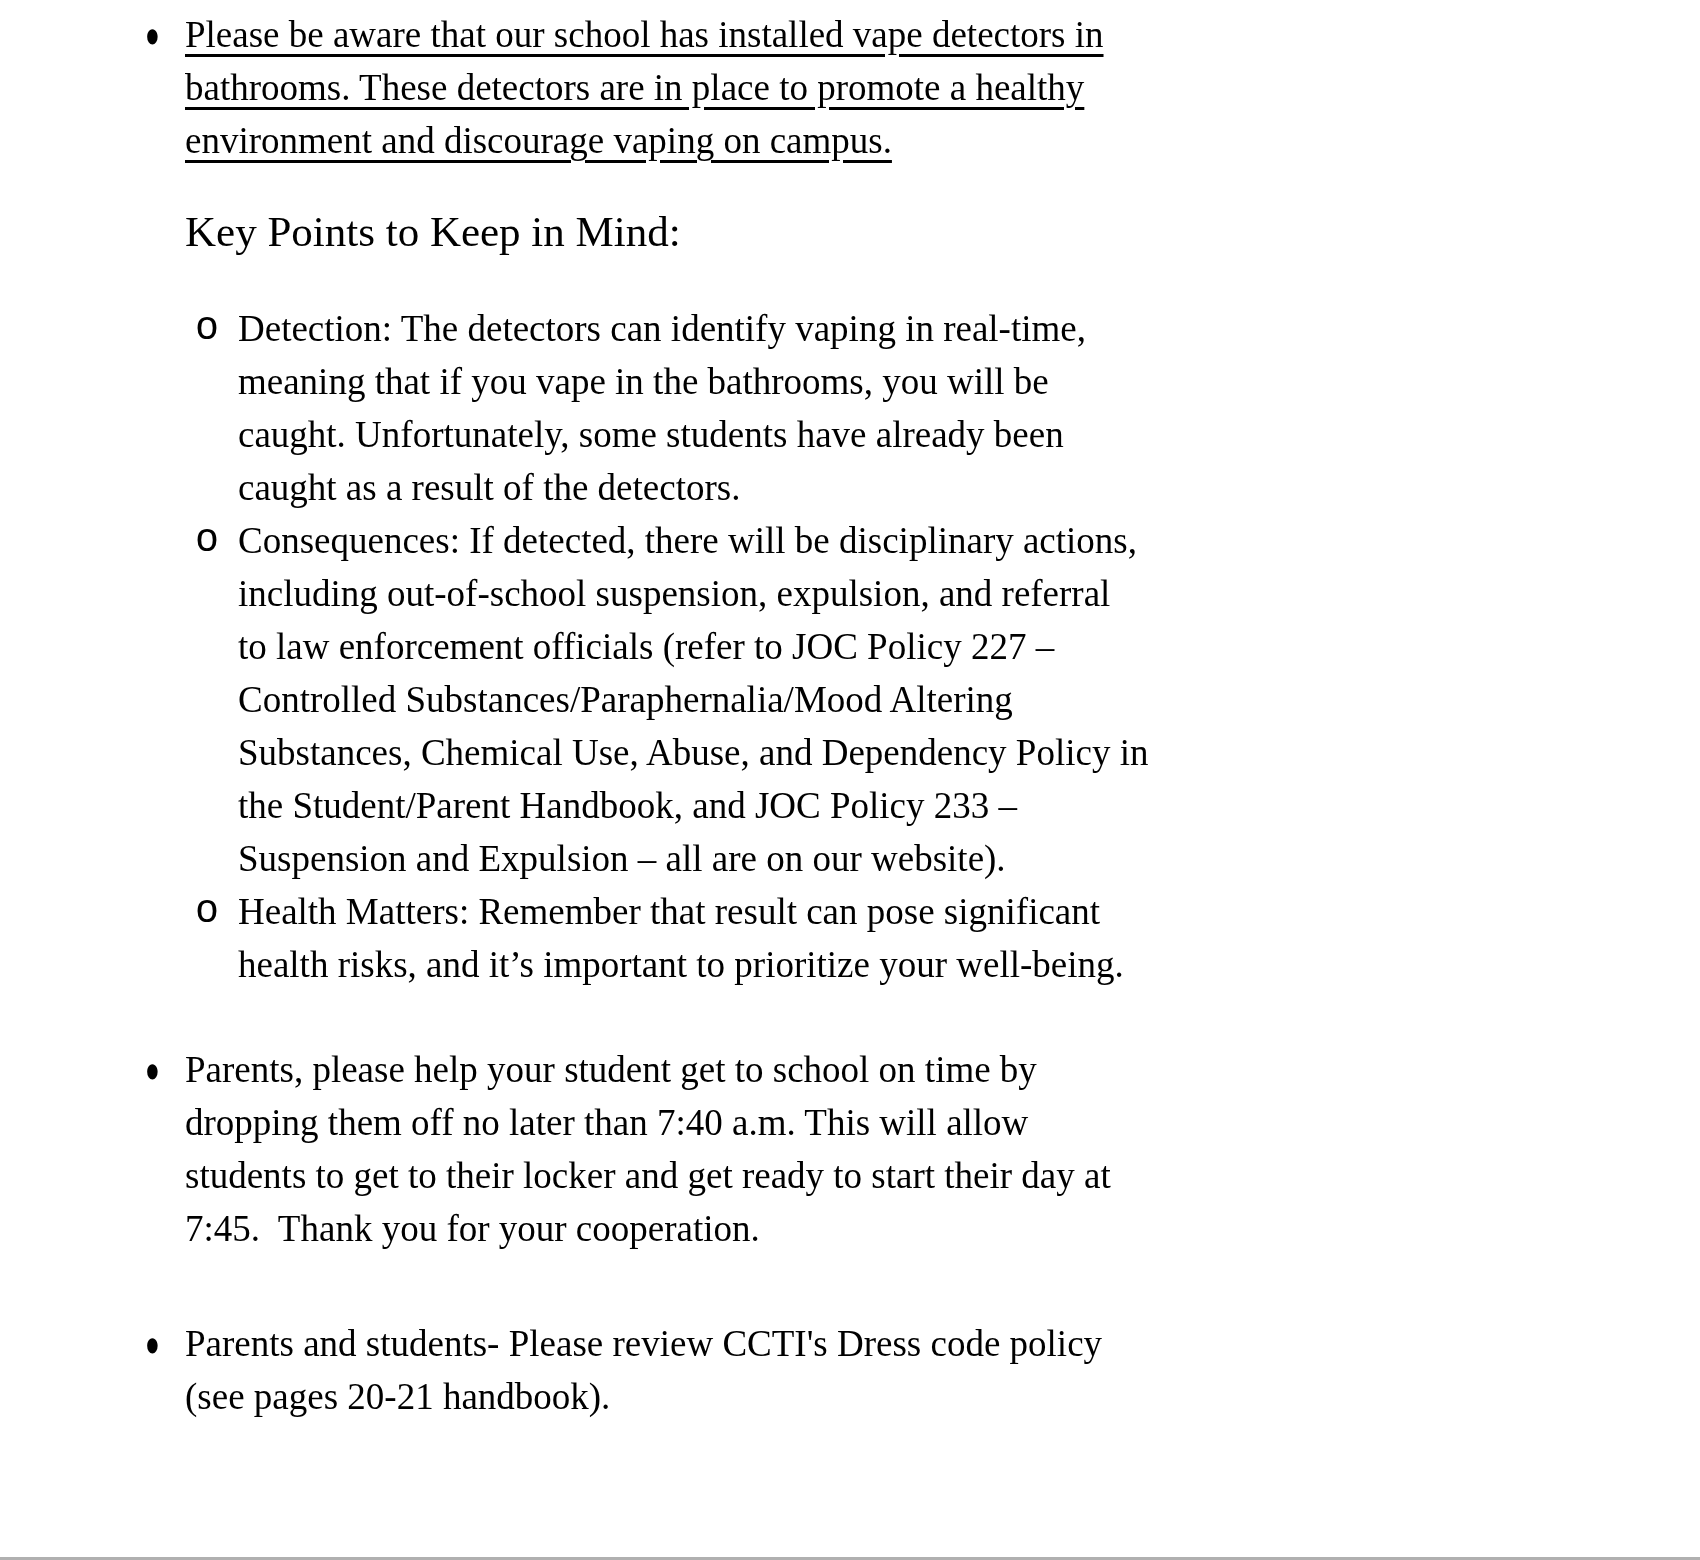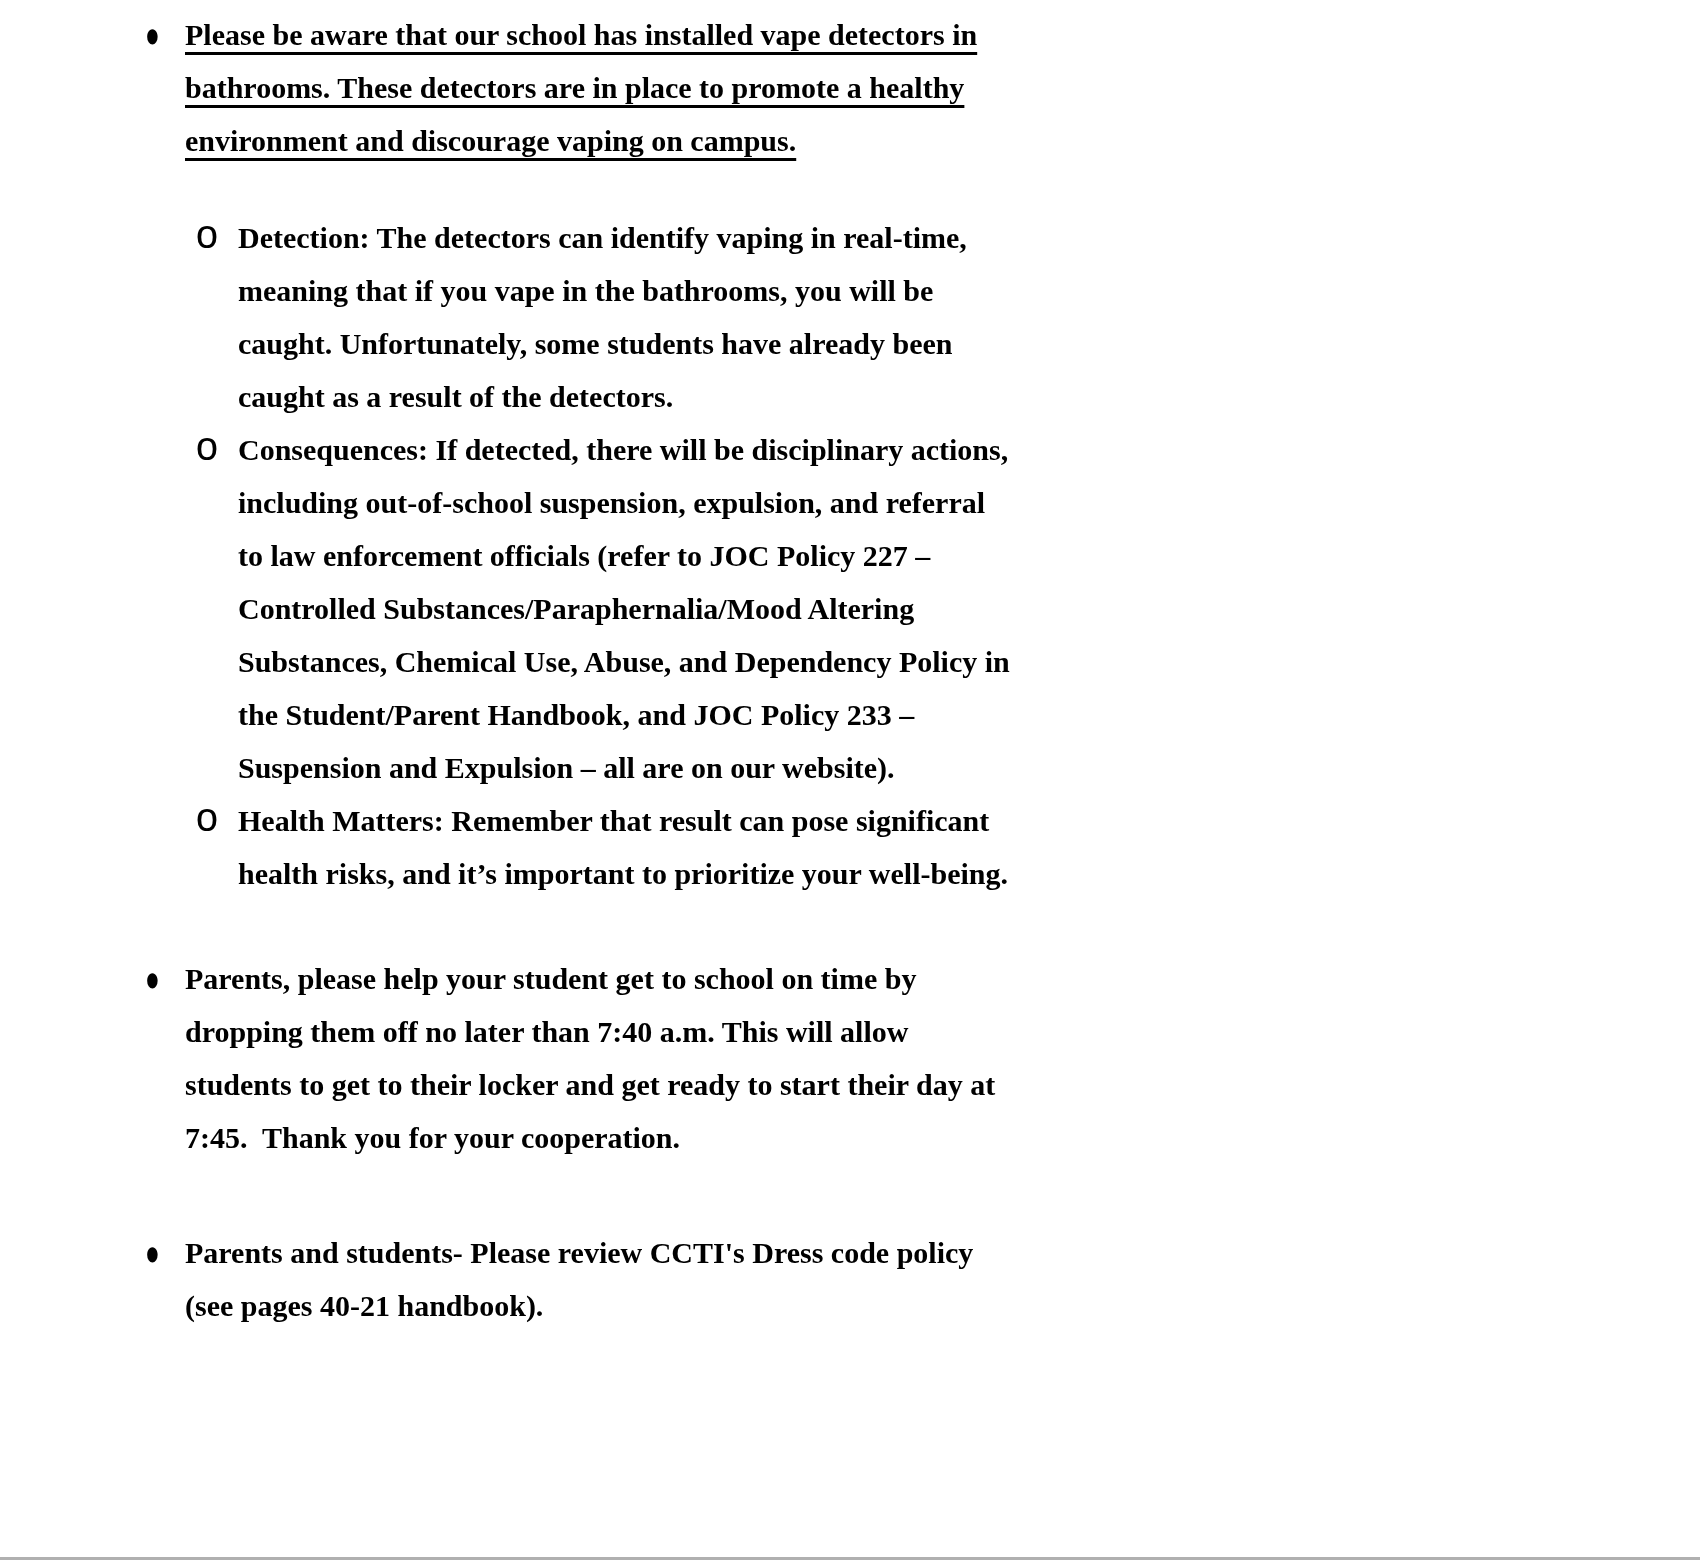--- a/index.html
+++ b/index.html
@@ -20,25 +20,24 @@
     top: 0; left: 0; right: 0; bottom: 0;
     padding: 8px 40px 0 145px;
     box-sizing: border-box;
   }
   .item {
     display: flex;
     align-items: flex-start;
   }
   .txt {
     flex: 1;
-    font-size: 30px;
+    font-size: 37px;
     line-height: 53px;
     white-space: pre-wrap;
     letter-spacing: 0px;
-    font-weight: bold;
   }
   .underlined {
     text-decoration: underline;
     text-decoration-thickness: 3px;
     text-underline-offset: 7px;
   }
   
   .m1 {
     width: 40px;
     flex: 0 0 40px;
@@ -87,20 +86,21 @@
 
 <div class="doc">
 
   <div class="item">
     <span class="m1"><span class="dot">●</span></span>
     <div class="txt underlined">Please be aware that our school has installed vape detectors in
 bathrooms. These detectors are in place to promote a healthy
 environment and discourage vaping on campus.</div>
   </div>
 
+  <div class="heading">Key Points to Keep in Mind:</div>
 
   <div class="sublist">
 
     <div class="item">
       <span class="m2">o</span>
       <div class="txt">Detection: The detectors can identify vaping in real-time,
 meaning that if you vape in the bathrooms, you will be
 caught. Unfortunately, some students have already been
 caught as a result of the detectors.</div>
     </div>
@@ -128,18 +128,18 @@
     <span class="m1"><span class="dot">●</span></span>
     <div class="txt">Parents, please help your student get to school on time by
 dropping them off no later than 7:40 a.m. This will allow
 students to get to their locker and get ready to start their day at
 7:45.  Thank you for your cooperation.</div>
   </div>
 
   <div class="item gap-xl">
     <span class="m1"><span class="dot">●</span></span>
     <div class="txt">Parents and students- Please review CCTI's Dress code policy
-(see pages 40-21 handbook).</div>
+(see pages 20-21 handbook).</div>
   </div>
 
   <div class="bottom-divider"></div>
 
 </div>
 
 </body></html>

